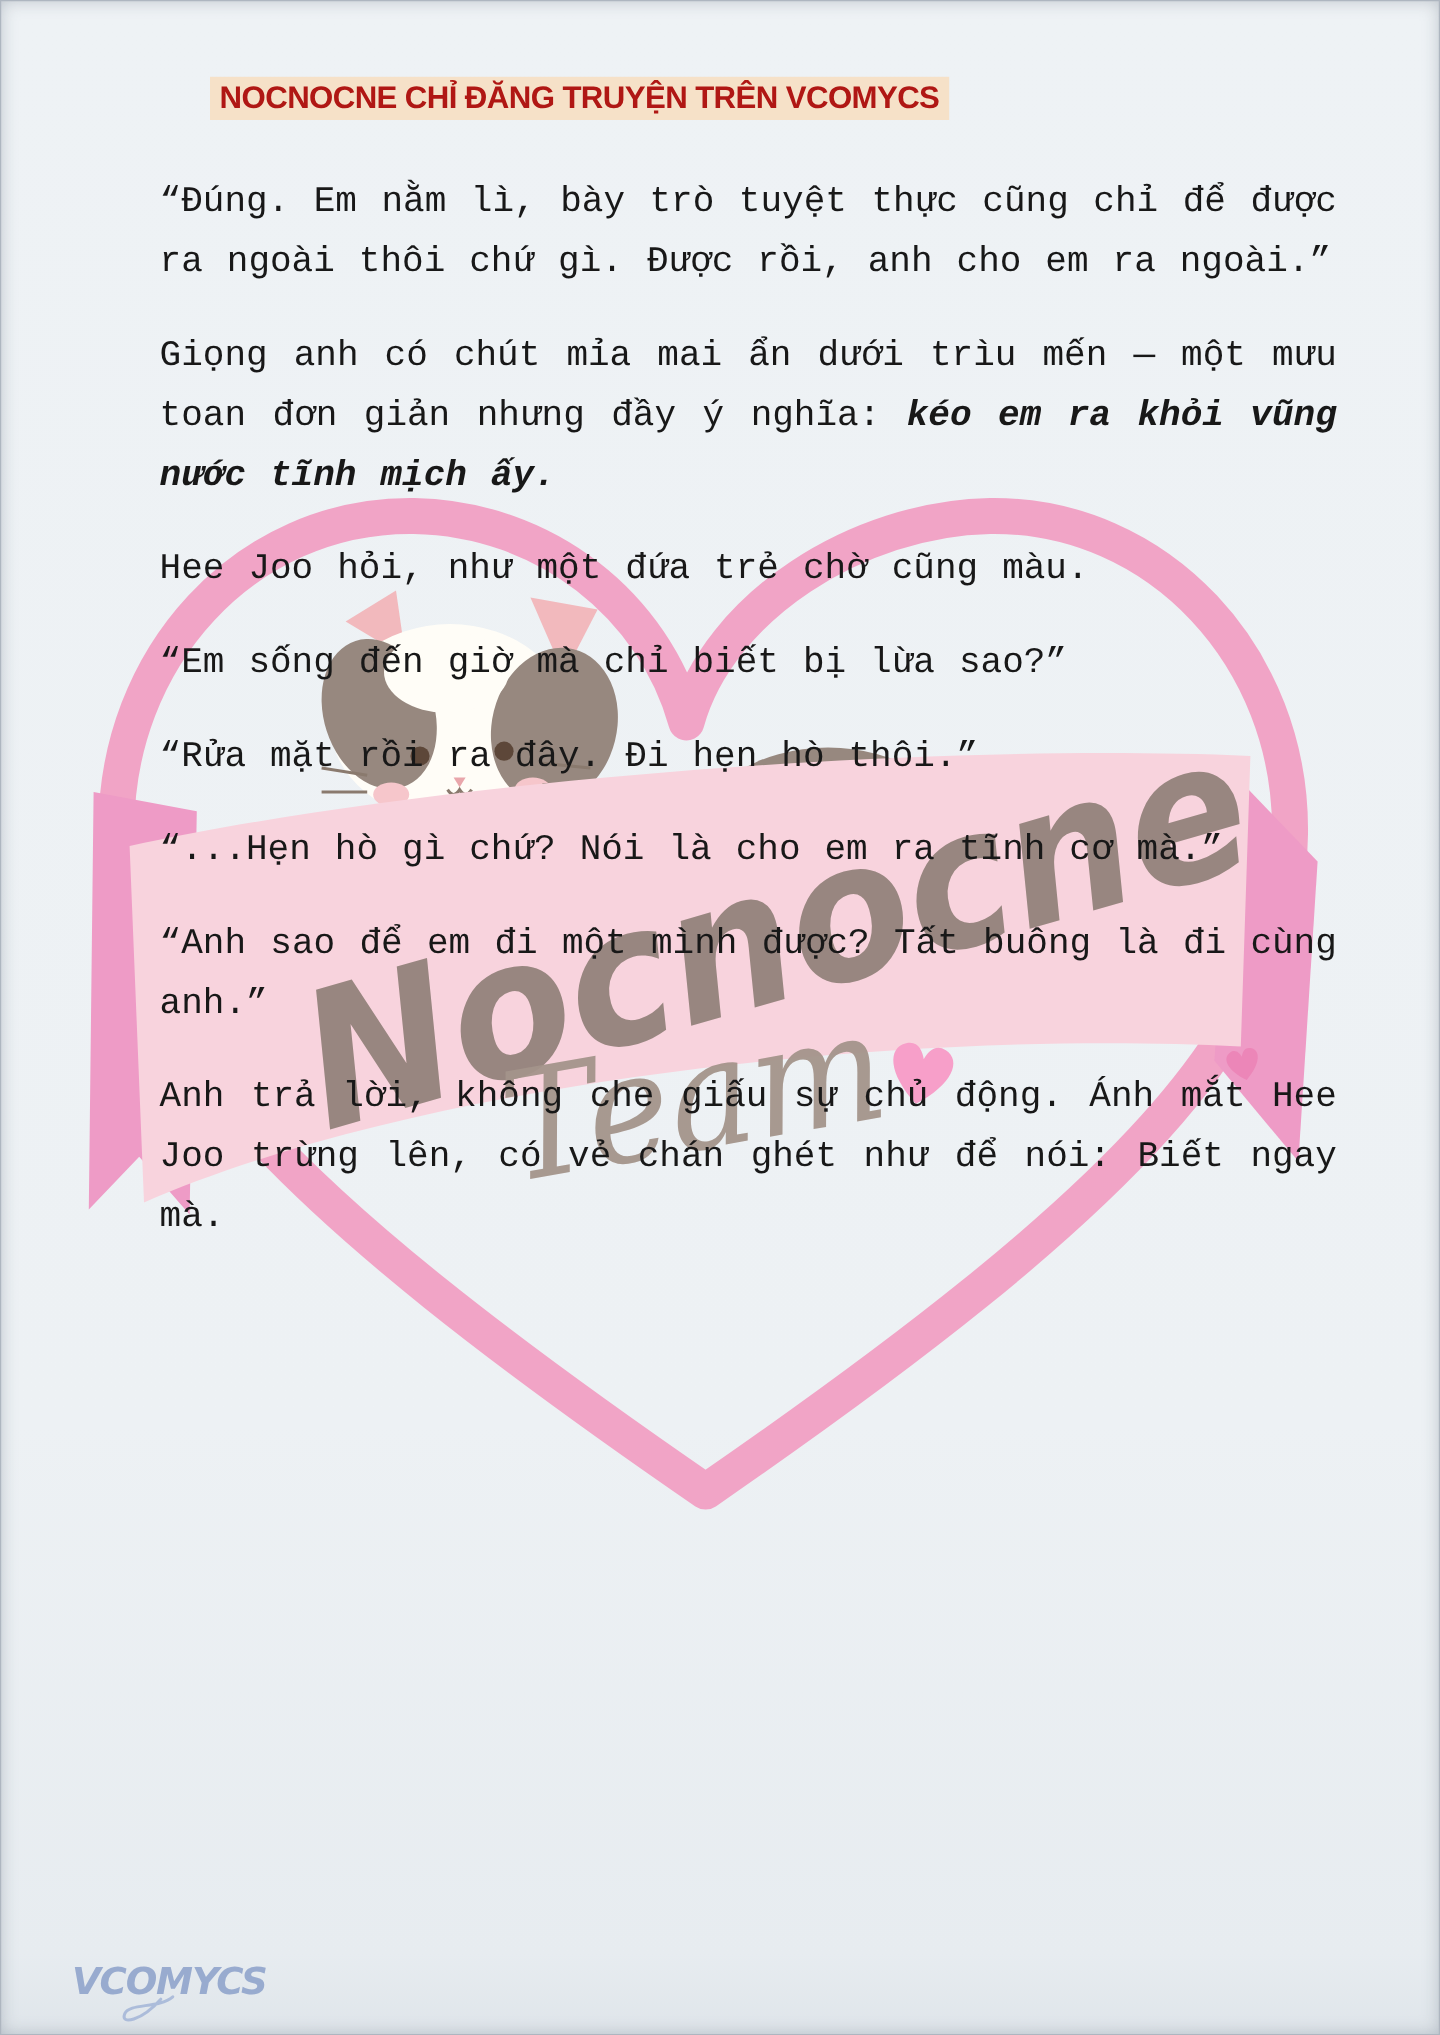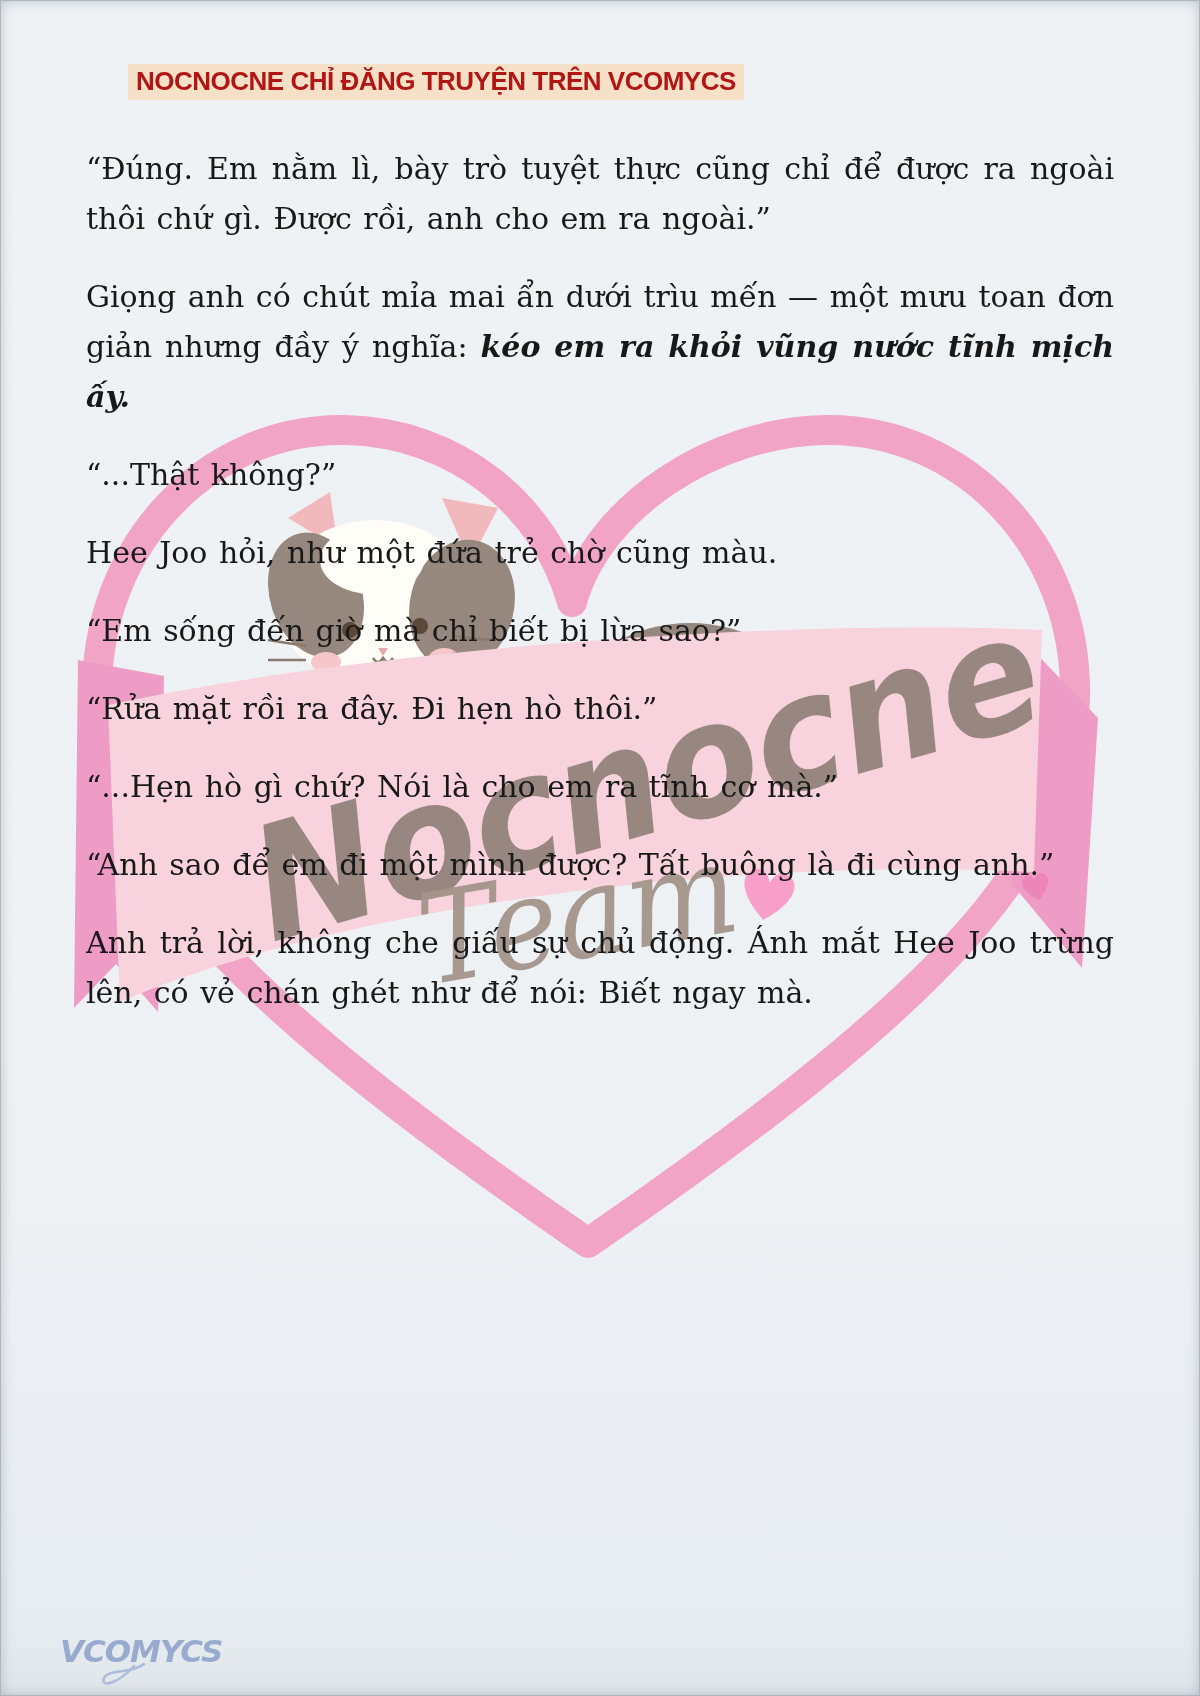--- a/index.html
+++ b/index.html
@@ -3,28 +3,28 @@
 <meta charset="utf-8">
 <style>
   html,body{margin:0;padding:0;}
   body{
     width:1200px;height:1696px;position:relative;overflow:hidden;
     background:linear-gradient(180deg,#eef2f5 0%,#edf1f4 70%,#e7ecf0 96%,#dfe5ea 100%);
     box-shadow:inset 0 0 0 1px #aeb6c0, inset 0 0 14px rgba(120,130,145,.45);
     font-family:"DejaVu Serif","Liberation Serif",serif;
   }
   .watermark{position:absolute;left:0;top:0;z-index:0;}
-  .content{position:relative;z-index:1;}
+  .content{position:relative;z-index:1;padding-left:47px;}
   .header-banner{
     display:inline-block;margin:64px 0 0 128px;padding:2px 8px 3px 8px;
     background:#f6e1c8;color:#b01714;
     font-family:"Liberation Sans","DejaVu Sans",sans-serif;
     font-weight:700;font-size:26px;letter-spacing:-0.5px;white-space:nowrap;
   }
-  .story{padding:44px 86px 0 86px;}
+  .story{padding:44px 86px 0 86px;font-family:Liberation Mono, monospace;}
   .story p{
     margin:0 0 28px 0;font-size:30px;line-height:50px;color:#181818;
     text-align:justify;word-spacing:2px;
   }
   .story p em{font-style:italic;font-weight:700;}
   .footer-logo{position:absolute;left:48px;top:1622px;z-index:1;}
 </style>
 </head>
 <body>
 
@@ -70,21 +70,20 @@
 </svg>
 
 <div class="content">
   <div class="header-banner">
     <span>NOCNOCNE CHỈ ĐĂNG TRUYỆN TRÊN VCOMYCS</span>
   </div>
 
   <div class="story">
     <p>“Đúng. Em nằm lì, bày trò tuyệt thực cũng chỉ để được ra ngoài thôi chứ gì. Được rồi, anh cho em ra ngoài.”</p>
     <p><span>Giọng anh có chút mỉa mai ẩn dưới trìu mến — một mưu toan đơn giản nhưng đầy ý nghĩa: </span><em>kéo em ra khỏi vũng nước tĩnh mịch ấy.</em></p>
-    <p>“...Thật không?”</p>
     <p>Hee Joo hỏi, như một đứa trẻ chờ cũng màu.</p>
     <p>“Em sống đến giờ mà chỉ biết bị lừa sao?”</p>
     <p>“Rửa mặt rồi ra đây. Đi hẹn hò thôi.”</p>
     <p>“...Hẹn hò gì chứ? Nói là cho em ra tĩnh cơ mà.”</p>
     <p>“Anh sao để em đi một mình được? Tất buông là đi cùng anh.”</p>
     <p>Anh trả lời, không che giấu sự chủ động. Ánh mắt Hee Joo trừng lên, có vẻ chán ghét như để nói: Biết ngay mà.</p>
   </div>
 </div>
 
 <svg class="footer-logo" width="220" height="70" viewBox="0 0 220 70">

